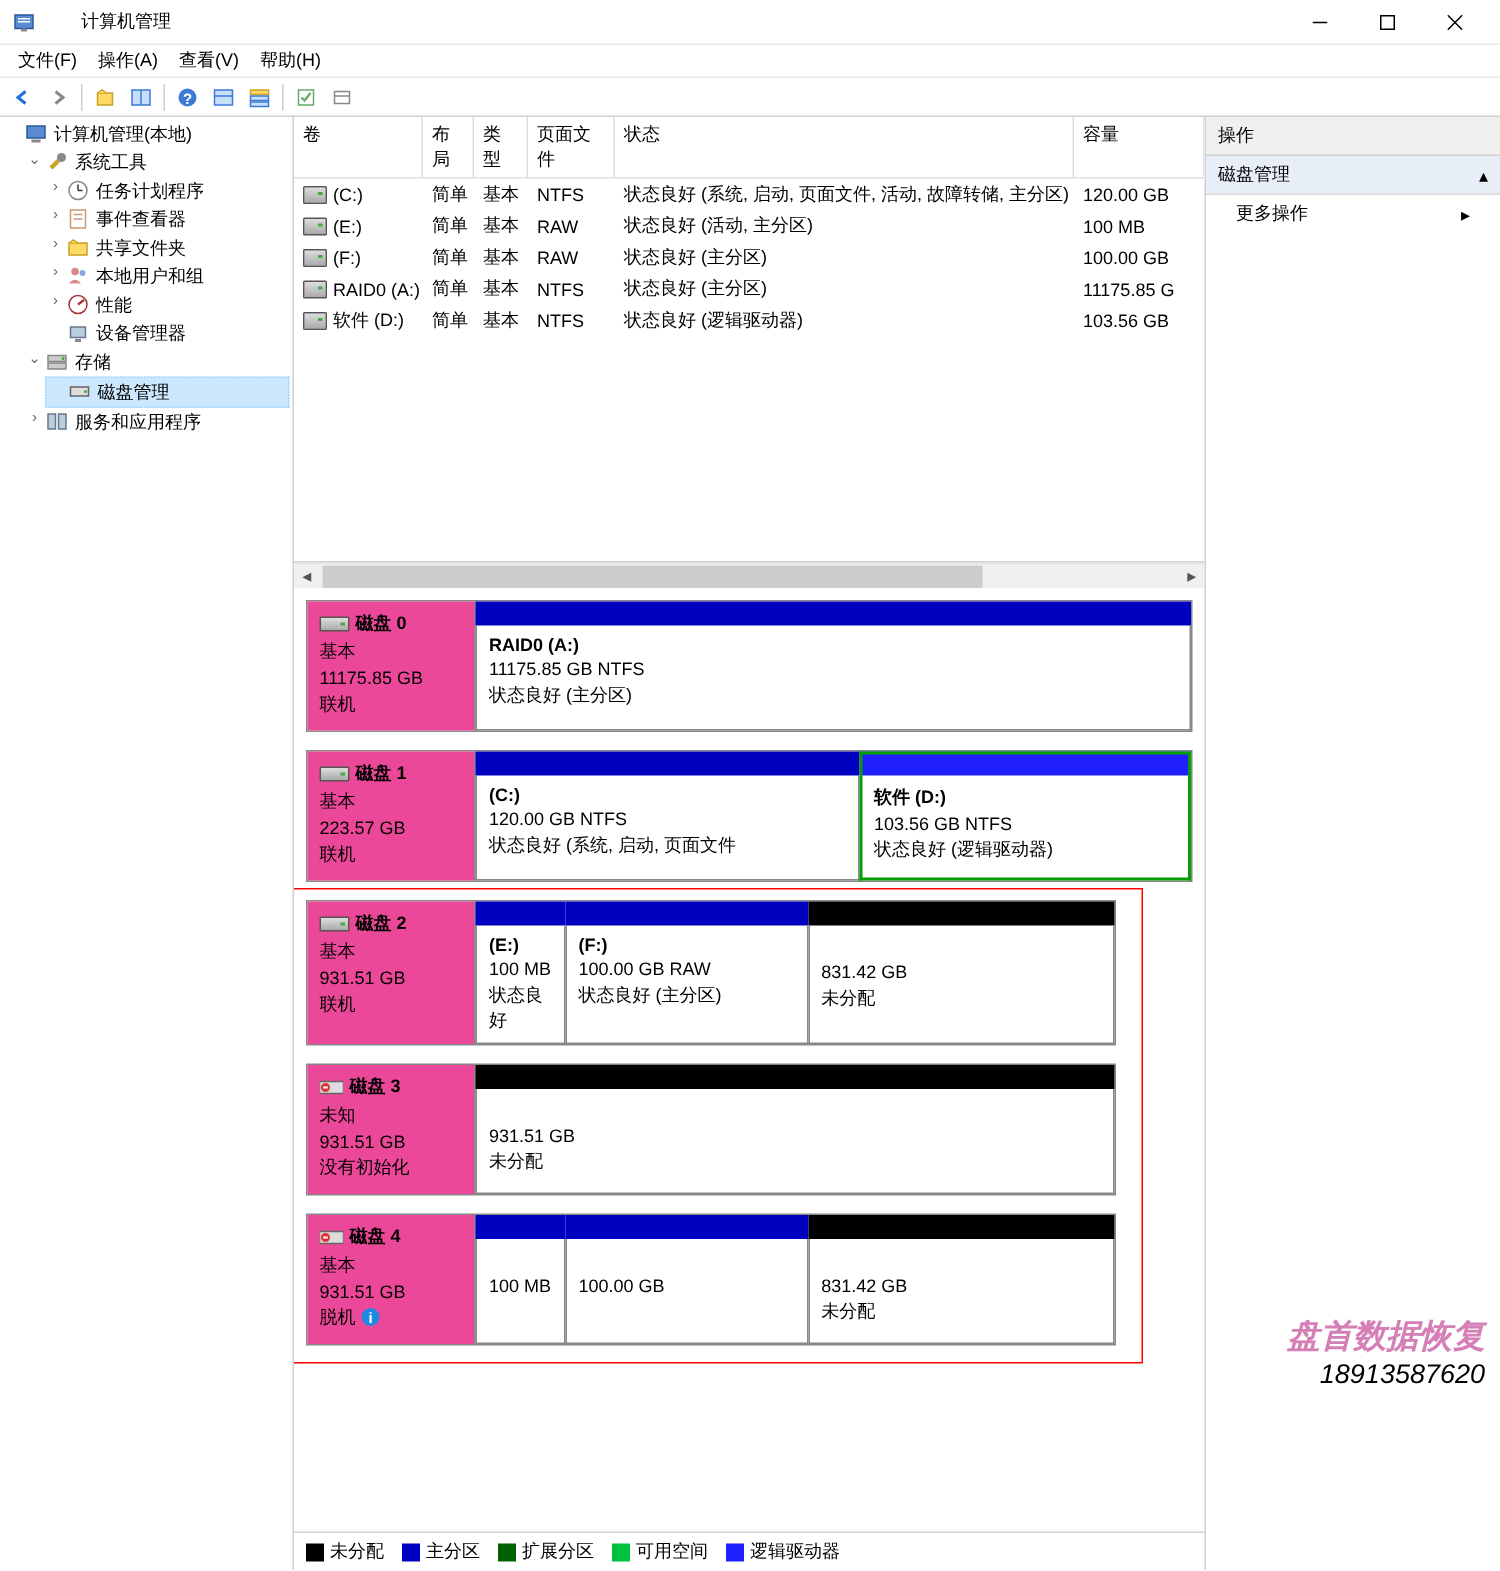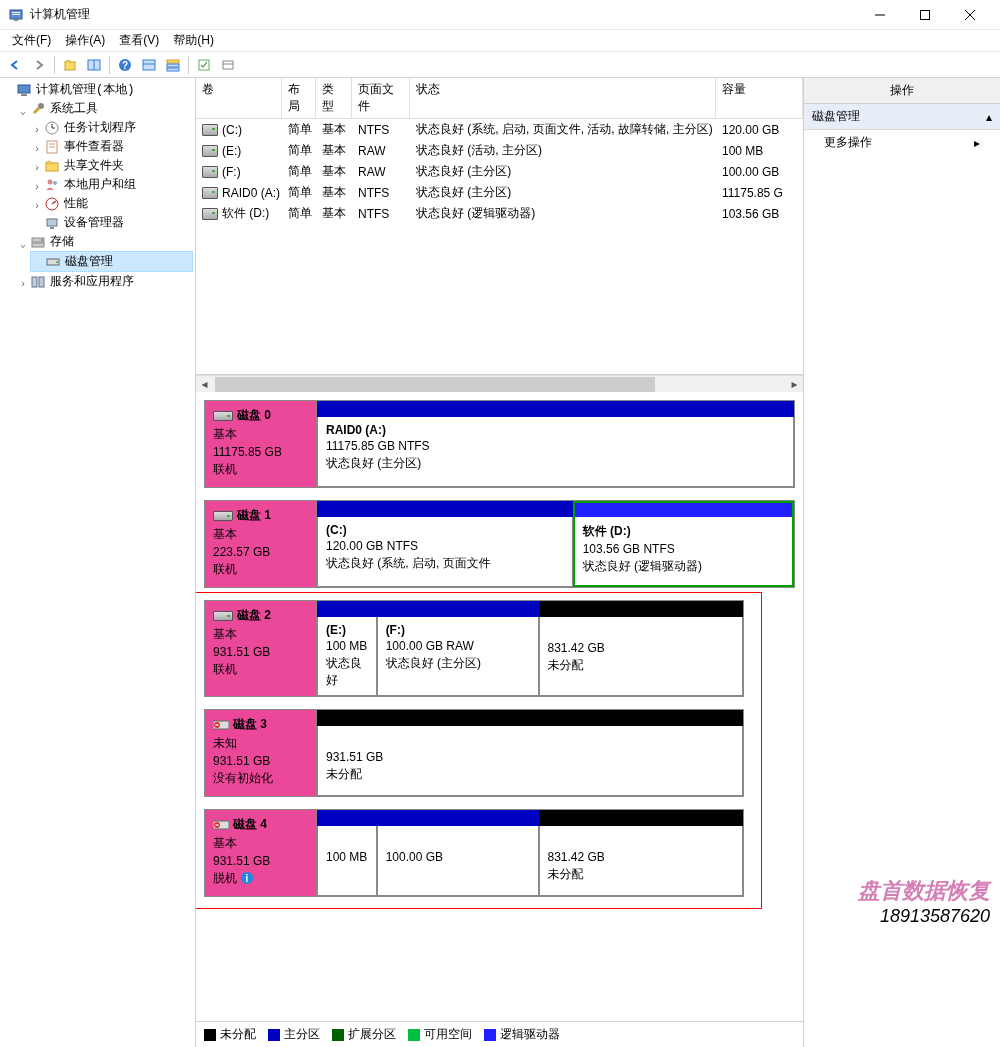--- a/index.html
+++ b/index.html
@@ -1,39 +1,39 @@
 <!DOCTYPE html>
 <html><head>
 <meta charset="utf-8">
 <style>
 * { box-sizing: border-box; margin: 0; padding: 0; }
 body { font-family: "Microsoft YaHei", "Segoe UI", sans-serif; font-size: 12px; background: #fff; width: 1000px; height: 1047px; overflow: hidden; position: relative; }
 
 
-.titlebar { height: 30px; display: flex; align-items: center; padding: 0 8px; border-bottom: 1px solid #e8e8e8; }
+.titlebar { height: 30px; display: flex; align-items: center; padding: 0 8px; border-bottom: 1px solid #e8e8e8; gap: 24px; }
 .titlebar .app-icon { width: 16px; height: 16px; margin-right: 6px; }
 .titlebar .title { flex: 1; color: #000; }
 .titlebar .winbtns { display: flex; gap: 0; }
 .titlebar .winbtn { width: 45px; height: 30px; display: flex; align-items: center; justify-content: center; cursor: default; }
 
 
 .menubar { height: 22px; display: flex; align-items: flex-end; padding: 0 6px; gap: 2px; border-bottom: 1px solid #e8e8e8; }
 .menubar .menuitem { padding: 2px 6px; }
 
 
 .toolbar { height: 26px; display: flex; align-items: center; padding: 2px 4px; gap: 2px; border-bottom: 1px solid #d0d0d0; }
 .toolbar .tbtn { width: 22px; height: 22px; display: flex; align-items: center; justify-content: center; border: 1px solid transparent; }
 .toolbar .sep { width: 1px; height: 18px; background: #ccc; margin: 0 2px; }
 
 
 .main { display: flex; height: calc(1047px - 30px - 22px - 26px); }
 
 
 .tree-panel { width: 196px; border-right: 1px solid #d0d0d0; overflow: auto; padding: 2px; }
-.tree-node { display: flex; align-items: flex-end; padding: 1px 0; cursor: default; white-space: nowrap; font-family: Liberation Mono, monospace; }
+.tree-node { display: flex; align-items: flex-start; padding: 1px 0; cursor: default; white-space: nowrap; }
 .tree-node.sel { background: #cce8ff; border: 1px dotted #99d1ff; }
 .tree-node .exp { width: 14px; text-align: center; color: #666; font-size: 10px; }
 .tree-node .ticon { width: 16px; height: 16px; margin-right: 4px; flex-shrink: 0; }
 .tree-children { padding-left: 14px; }
 
 
 .center-panel { flex: 1; display: flex; flex-direction: column; border-right: 1px solid #d0d0d0; overflow: hidden; }
 
 
 .vol-list { height: 297px; overflow: auto; border-bottom: 1px solid #d0d0d0; }
@@ -63,21 +63,21 @@
 .part-body .pname { font-weight: bold; }
 .part-body .pline { margin-top: 2px; }
 .red-box { position: absolute; border: 1px solid red; pointer-events: none; }
 
 
 .legend { height: 26px; border-top: 1px solid #d0d0d0; display: flex; align-items: center; padding: 0 8px; gap: 12px; }
 .legend .litem { display: flex; align-items: center; gap: 4px; }
 .legend .lbox { width: 12px; height: 12px; }
 
 
-.actions-panel { width: 196px; text-align: center; }
+.actions-panel { width: 196px; }
 .actions-header { background: #f0f0f0; padding: 4px 8px; border-bottom: 1px solid #d0d0d0; font-weight: normal; }
 .action-section { padding: 4px 8px; background: #e8eef7; display: flex; justify-content: space-between; align-items: center; border-bottom: 1px solid #d8d8d8; }
 .action-item { padding: 4px 20px; display: flex; justify-content: space-between; align-items: center; }
 
 
 .drive-icon { width: 20px; height: 10px; background: linear-gradient(#ddd,#aaa); border: 1px solid #555; position: relative; border-radius: 1px; }
 .drive-icon::after { content:''; position:absolute; right:2px; top:3px; width:3px; height:2px; background:#4a4; }
 
 
 .watermark { position: absolute; right: 10px; bottom: 120px; text-align: right; pointer-events: none; }

